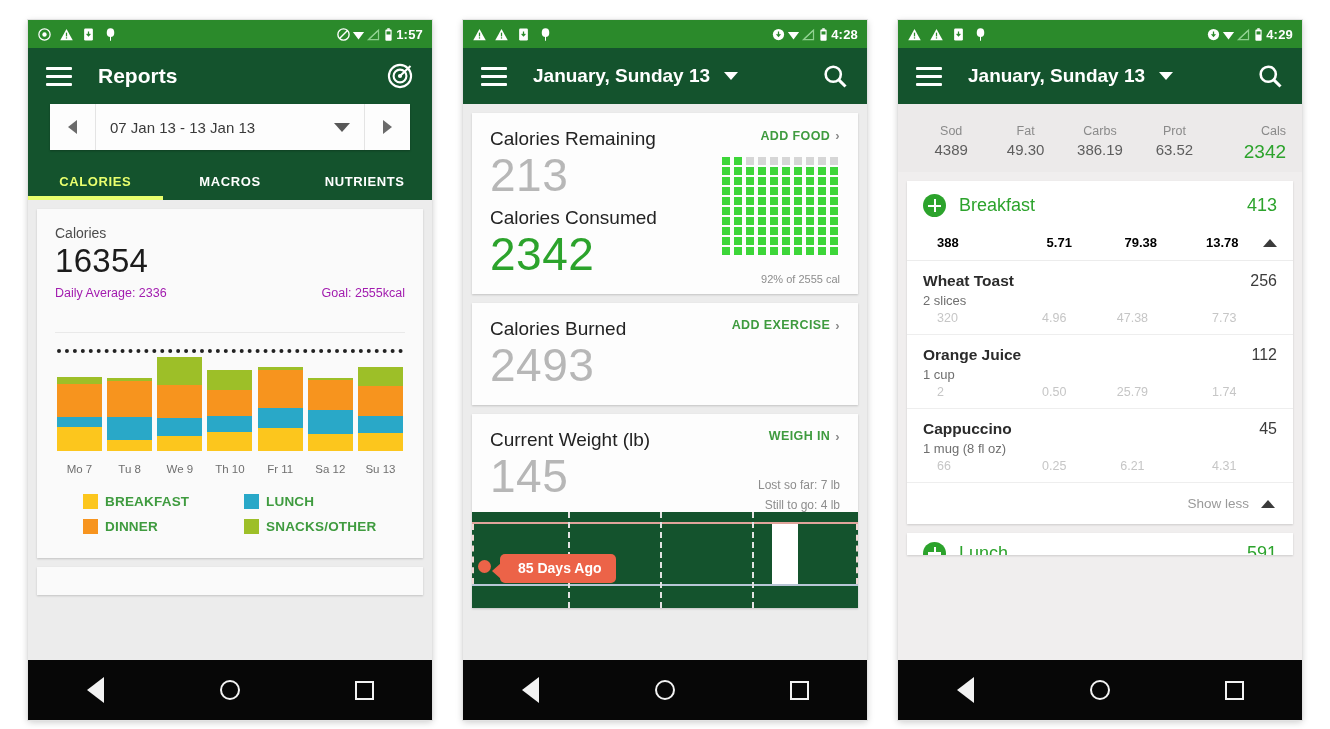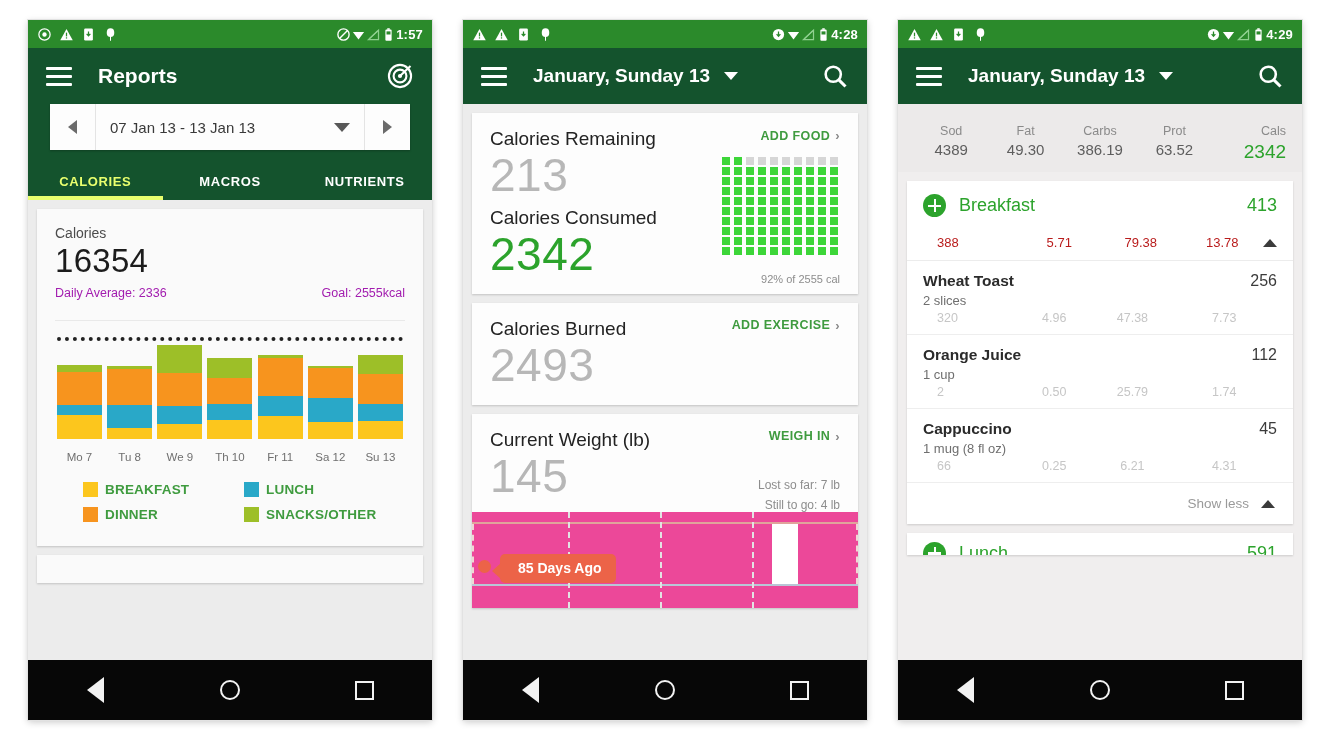--- a/index.html
+++ b/index.html
@@ -129,21 +129,21 @@
     background: #fafafa;
     margin: 9px 9px 0 9px;
     box-shadow: 0 1px 2px rgba(0,0,0,.18);
     padding: 16px 18px 14px 18px;
   }
   .card-label { font-size: 14px; color: #4c4c4c; }
   .card-big { font-size: 33px; color: #1c1c1c; line-height: 1.15; margin-top: 1px; letter-spacing:.3px;}
   .card-subrow { display:flex; justify-content:space-between; font-size: 12.5px; color:#a21caf; margin-top: 6px; }
 
   
-  .chartwrap { margin-top: 20px; position: relative; height: 145px; }
+  .chartwrap { margin-top: 32px; position: relative; height: 145px; }
   .chart-top-rule { position:absolute; top:0; left:0; right:0; border-top:1px solid #e9e9e9; }
   .goal-line {
     position: absolute; left: 2px; right: 2px; height: 0;
     border-top: 4px dotted #222;
   }
   .bars {
     position: absolute; left: 0; right: 0; bottom: 26px; top: 0;
     display: flex; align-items: flex-end; justify-content: space-between;
     padding: 0 2px;
   }
@@ -180,21 +180,21 @@
   .dotgrid {
     position:absolute; right: 18px; top: 44px;
     display:grid; grid-template-columns: repeat(10, 10px); gap: 2px;
   }
   .dot { width: 8px; height: 8px; background: #3dd639; }
   .dot.off { background: #d6d6d6; }
   .dot-caption { position:absolute; right:18px; top:160px; font-size: 11px; color:#8d8d8d; }
   .c2-right-notes { position:absolute; right:18px; top:62px; text-align:right; font-size:12px; color:#8d8d8d; line-height:1.65;}
 
   
-  .wchart { position:relative; height: 96px; margin: 12px -18px -16px -18px; overflow:hidden; background:#ec4899;}
+  .wchart { position:relative; height: 96px; margin: 12px -18px -16px -18px; overflow:hidden; background:#14532d;}
   .wc-hr-top { position:absolute; left:0; right:0; top:10px; border-top:2px solid #e0a49b; }
   .wc-hr-bot { position:absolute; left:0; right:0; bottom:22px; border-top:2px solid #b9c6d6; }
   .wc-vd { position:absolute; top:0; bottom:0; width:0; border-left: 2px dashed #e3e3e3; }
   .wc-band { position:absolute; top:12px; bottom:24px; left:0; right:0; border-left:2px dashed #efd8d4; border-right:2px dashed #efd8d4;}
   .wc-shade { position:absolute; top:12px; bottom:24px; background:#ffffff; }
   .wc-dot { position:absolute; width:13px; height:13px; border-radius:50%; background:#ec6348; left: 6px; top: 48px; }
   .wc-pill {
     position:absolute; left: 28px; top: 42px;
     background:#ec6348; color:#fff; font-size:14px; font-weight:bold;
     padding: 6px 14px 7px 18px; border-radius: 5px; white-space:nowrap;
@@ -223,21 +223,21 @@
   }
   .meal-head { display:flex; align-items:center; padding: 13px 16px 12px 16px; }
   .plus-icon { width:23px; height:23px; border-radius:50%; background:#2ca32c; position:relative; flex:0 0 auto;}
   .plus-icon::before, .plus-icon::after { content:""; position:absolute; background:#fff; }
   .plus-icon::before { left:5px; right:5px; top:10.5px; height:2.5px; }
   .plus-icon::after { top:5px; bottom:5px; left:10.5px; width:2.5px; }
   .meal-name { font-size:18px; color:#2ca32c; margin-left:13px; }
   .meal-cals { margin-left:auto; font-size:18px; color:#2ca32c; }
 
   .meal-macros { display:flex; align-items:center; padding: 6px 16px 10px 16px; border-bottom:1px solid #ececec;}
-  .mm { flex:1; text-align:center; font-size:13px; color:#b91c1c; }
+  .mm { flex:1; text-align:center; font-size:13px; color:#000000;font-weight:bold; }
   .mm:first-child { text-align:left; padding-left:14px;}
   .caret-up { margin-left:auto; width:0;height:0;border-left:7px solid transparent;border-right:7px solid transparent;border-bottom:8px solid #3b3b3b;}
 
   .fooditem { padding: 11px 16px 9px 16px; border-bottom:1px solid #eeeeee; }
   .fi-row1 { display:flex; align-items:baseline; }
   .fi-name { font-size:15.5px; font-weight:bold; color:#2b2b2b; }
   .fi-cal { margin-left:auto; font-size:16px; color:#3b3b3b; }
   .fi-serv { font-size:13px; color:#6f6f6f; margin-top:3px; }
   .fi-macros { display:flex; margin-top:3px; }
   .fim { flex:1; text-align:center; font-size:12.5px; color:#c6c6c6; }

